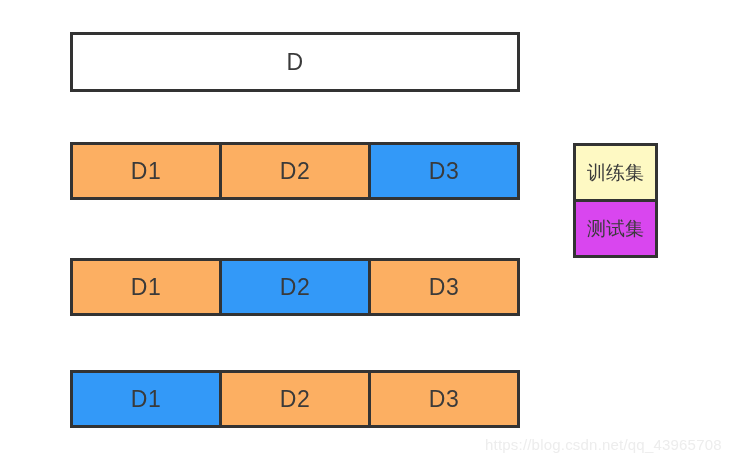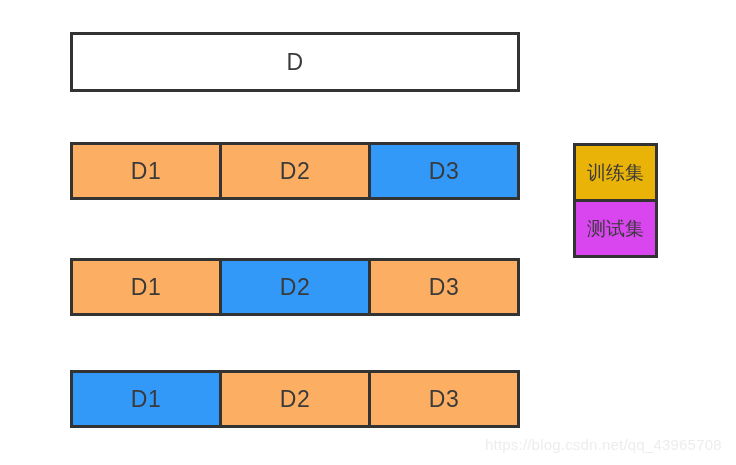--- a/index.html
+++ b/index.html
@@ -89,21 +89,21 @@
     height: 59px;
     border: 3px solid #333333;
     display: flex;
     align-items: center;
     justify-content: center;
     font-size: 19px;
     color: #3a3a3a;
     line-height: 1;
   }
   .legend-item + .legend-item { margin-top: -3px; }
-  .legend-item.train { background: #eab308; }
+  .legend-item.train { background: #fef9c3; }
   .legend-item.test  { background: #d946ef; }
 
   
   #watermark {
     position: absolute;
     left: 485px;
     top: 436px;
     font-size: 15px;
     color: #ededed;
     white-space: nowrap;

